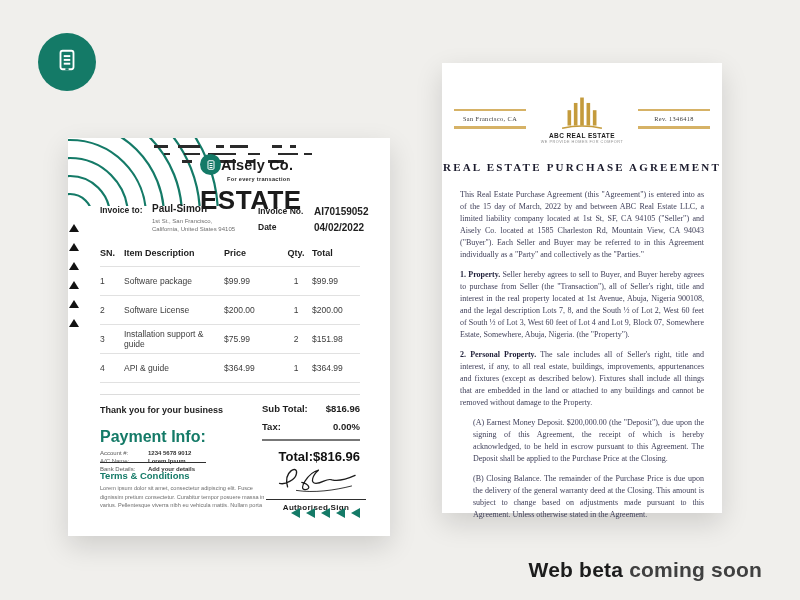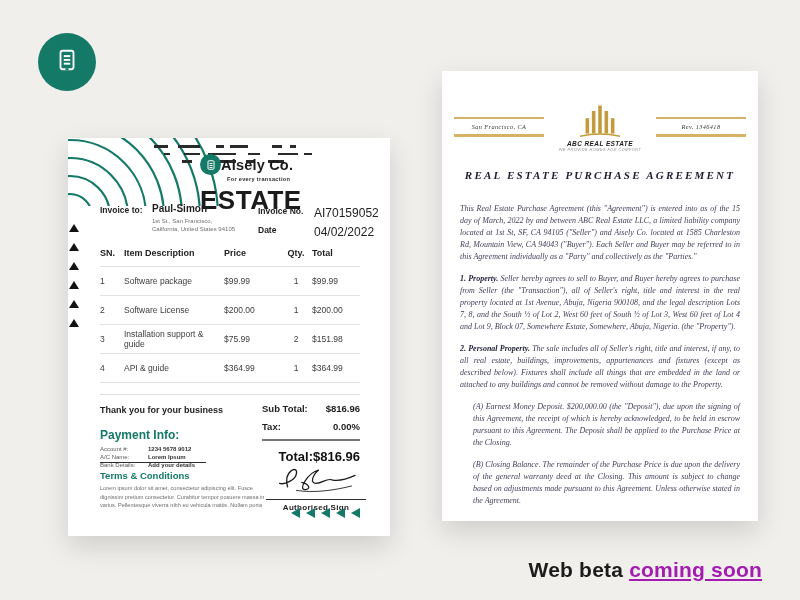--- a/index.html
+++ b/index.html
@@ -6,21 +6,21 @@
   body{width:800px;height:600px;background:#f0efec;font-family:"Liberation Sans",sans-serif;overflow:hidden;}
   .canvas{position:relative;width:800px;height:600px;}
 
   
   .app-badge{position:absolute;left:38px;top:33px;width:58px;height:58px;border-radius:50%;
     background:#147A67;display:flex;align-items:center;justify-content:center;}
 
   
   .card{position:absolute;background:#fff;box-shadow:0 10px 26px rgba(0,0,0,.14);}
   .invoice{left:68px;top:138px;width:322px;height:398px;}
-  .agreement{left:442px;top:71px;width:316px;height:450px;font-style:italic;}
+  .agreement{left:442px;top:63px;width:280px;height:450px;}
 
   
   .arcs{position:absolute;left:0;top:0;pointer-events:none;}
   .dashes{position:absolute;left:86px;top:7px;width:176px;}
   .dash-row{display:flex;margin-bottom:5px;}
   .dash{height:2.5px;background:#2a2a2a;display:inline-block;}
   .tri-col{position:absolute;left:1px;top:86px;display:flex;flex-direction:column;gap:11px;}
   .tri-up{width:0;height:0;border-left:5px solid transparent;border-right:5px solid transparent;border-bottom:8px solid #121212;}
   .tri-row{position:absolute;right:30px;top:370px;display:flex;gap:6px;}
   .tri-left{width:0;height:0;border-top:5.5px solid transparent;border-bottom:5.5px solid transparent;border-right:9px solid #147A67;}
@@ -34,36 +34,36 @@
   .inv-title{font-size:26px;font-weight:800;color:#1b1b1b;letter-spacing:.5px;margin-top:3px;}
 
   
   .inv-to-label{position:absolute;left:32px;top:67px;font-size:8.5px;font-weight:800;color:#222;}
   .inv-recipient{position:absolute;left:84px;top:65px;width:100px;}
   .inv-recipient .name{font-size:10px;font-weight:800;color:#1d1d1d;}
   .inv-recipient .addr{font-size:6px;color:#707070;line-height:1.4;margin-top:3px;width:88px;}
   .inv-meta{position:absolute;left:190px;top:68px;}
   .meta-row{display:flex;margin-bottom:5px;}
   .meta-label{width:56px;font-size:8.5px;font-weight:800;color:#222;}
-  .meta-value{font-size:12px;font-weight:400;color:#222;}
+  .meta-value{font-size:10px;font-weight:700;color:#222;}
 
   
   .inv-table{position:absolute;left:32px;top:110px;width:260px;}
   .t-head,.t-row{display:grid;grid-template-columns:24px 1fr 56px 32px 48px;align-items:center;}
   .t-head{font-size:9px;font-weight:800;color:#1d1d1d;padding-bottom:8px;}
   .t-row{font-size:8.5px;color:#3c3c3c;height:28px;border-top:1px solid #e1e1e1;}
   .t-row:first-of-type{border-top:none;}
   .t-table-bottom{border-bottom:1px solid #e1e1e1;}
   .c-qty{text-align:center;}
 
   
   .footer-divider{position:absolute;left:32px;right:30px;top:256px;border-top:1px solid #dcdcdc;}
   .thankyou{position:absolute;left:32px;top:267px;font-size:9px;font-weight:800;color:#1d1d1d;}
   .payinfo{position:absolute;left:32px;top:290px;}
-  .payinfo h4{margin:0 0 4px;font-size:12px;font-weight:800;color:#147A67;}
+  .payinfo h4{margin:0 0 4px;font-size:16px;font-weight:800;color:#147A67;}
   .pay-row{display:flex;margin-bottom:2px;}
   .pay-label{width:48px;font-size:6px;color:#5a5a5a;}
   .pay-value{font-size:6px;font-weight:700;color:#333;}
   .short-line{position:absolute;left:32px;top:324px;width:106px;border-top:1.5px solid #2f2f2f;}
   .terms{position:absolute;left:32px;top:332px;width:168px;}
   .terms h4{margin:0 0 3px;font-size:9.5px;font-weight:800;color:#147A67;}
   .terms p{margin:0;font-size:5.6px;color:#6e6e6e;line-height:1.55;}
 
   .totals{position:absolute;right:30px;top:265px;width:98px;}
   .tot-row{display:flex;justify-content:space-between;font-size:9.5px;font-weight:800;color:#1d1d1d;margin-bottom:7px;}
@@ -78,27 +78,27 @@
   .agreement{font-family:"Liberation Serif",serif;}
   .agr-header{display:flex;align-items:center;gap:8px;padding:30px 12px 0;}
   .rule-block{flex:1;}
   .gold-line{height:2.5px;background:#D6B266;}
   .rule-text{font-size:6.3px;text-align:center;padding:4px 0;color:#3a3a3a;letter-spacing:.4px;}
   .agr-logo{width:96px;display:flex;flex-direction:column;align-items:center;flex:none;}
   .agr-logo .lname{font-family:"Liberation Sans",sans-serif;font-size:6.5px;font-weight:800;color:#1c1c1c;letter-spacing:.4px;margin-top:1px;}
   .agr-logo .ltag{font-family:"Liberation Sans",sans-serif;font-size:3.8px;color:#8f8f8f;letter-spacing:.5px;margin-top:1px;}
   .agr-title{margin-top:17px;text-align:center;font-size:11px;font-weight:700;letter-spacing:2.2px;color:#1c1c2e;}
   .agr-body{padding:12px 18px 0;font-size:8px;line-height:1.5;color:#3e3e58;text-align:justify;}
-  .agr-body p{margin:10px 0 8px;}
+  .agr-body p{margin:4px 0 8px;}
   .agr-body p.indent{padding-left:13px;}
   .agr-body strong{color:#1f1f38;}
 
   
   .beta{position:absolute;right:38px;bottom:18px;font-size:21px;font-weight:700;color:#1c1c1c;letter-spacing:.2px;}
-  .beta .hl{color:#a21caf;text-decoration:underline;}
+  .beta .hl{color:#404040;}
 </style>
 </head>
 <body>
 
 <div class="canvas">
 
   <div class="app-badge">
     <span>
       <svg width="26" height="26" viewBox="0 0 24 24" fill="none">
         <rect x="6" y="3.5" width="12" height="17" rx="2" stroke="#fff" stroke-width="1.7"></rect>

